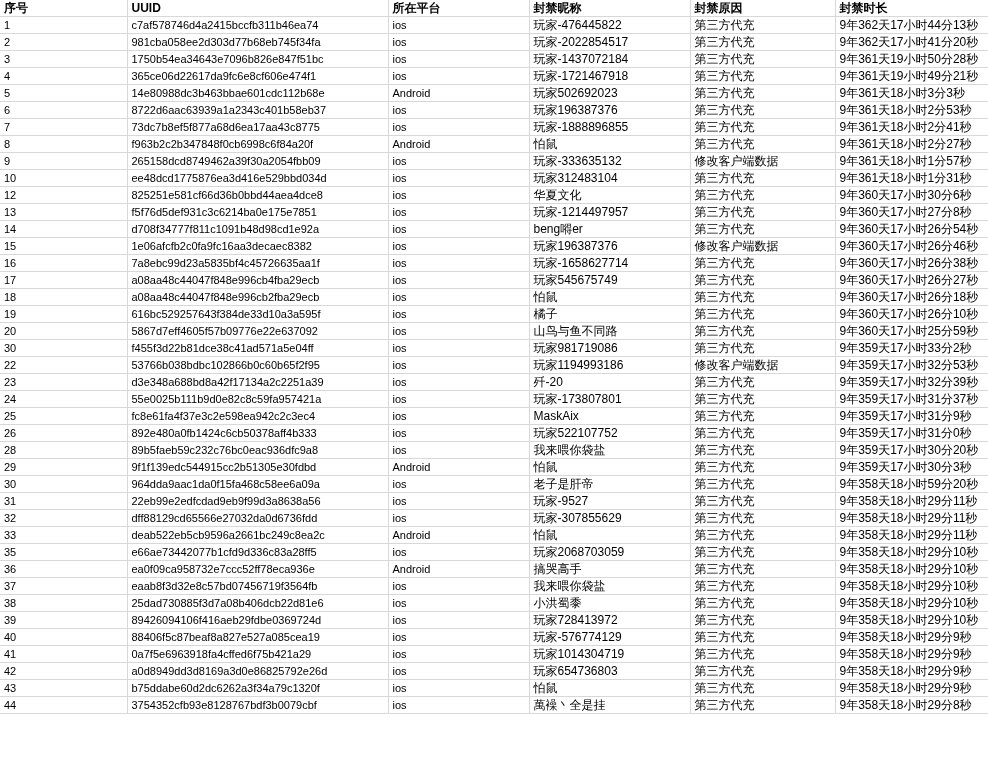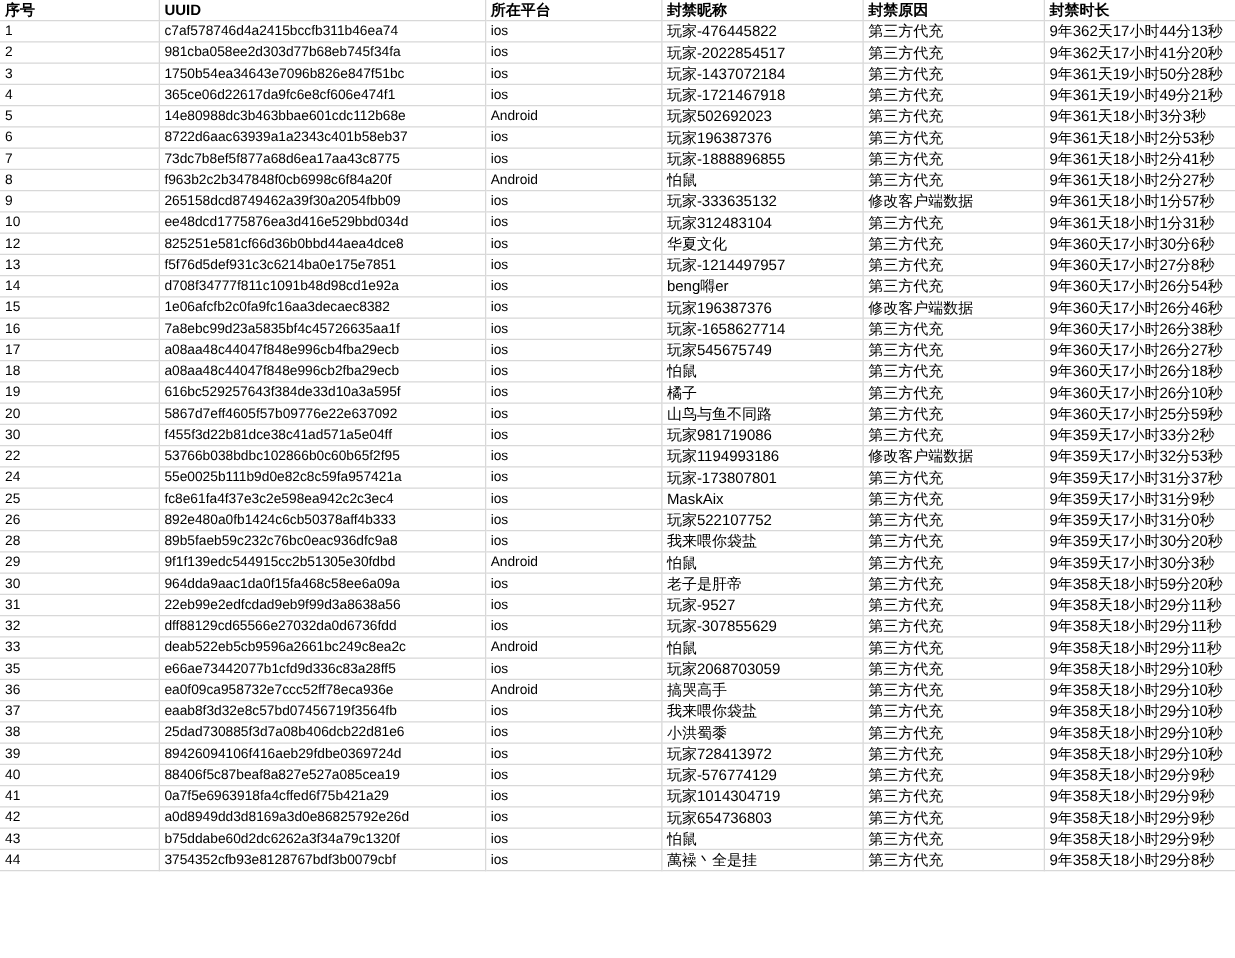--- a/index.html
+++ b/index.html
@@ -234,20 +234,28 @@
         </tr>
         <tr>
           <td class="col-index">22</td>
           <td class="col-uuid">53766b038bdbc102866b0c60b65f2f95</td>
           <td class="col-platform">ios</td>
           <td class="col-nickname">玩家1194993186</td>
           <td class="col-reason">修改客户端数据</td>
           <td class="col-duration">9年359天17小时32分53秒</td>
         </tr>
         <tr>
+          <td class="col-index">23</td>
+          <td class="col-uuid">d3e348a688bd8a42f17134a2c2251a39</td>
+          <td class="col-platform">ios</td>
+          <td class="col-nickname">歼-20</td>
+          <td class="col-reason">第三方代充</td>
+          <td class="col-duration">9年359天17小时32分39秒</td>
+        </tr>
+        <tr>
           <td class="col-index">24</td>
           <td class="col-uuid">55e0025b111b9d0e82c8c59fa957421a</td>
           <td class="col-platform">ios</td>
           <td class="col-nickname">玩家-173807801</td>
           <td class="col-reason">第三方代充</td>
           <td class="col-duration">9年359天17小时31分37秒</td>
         </tr>
         <tr>
           <td class="col-index">25</td>
           <td class="col-uuid">fc8e61fa4f37e3c2e598ea942c2c3ec4</td>

